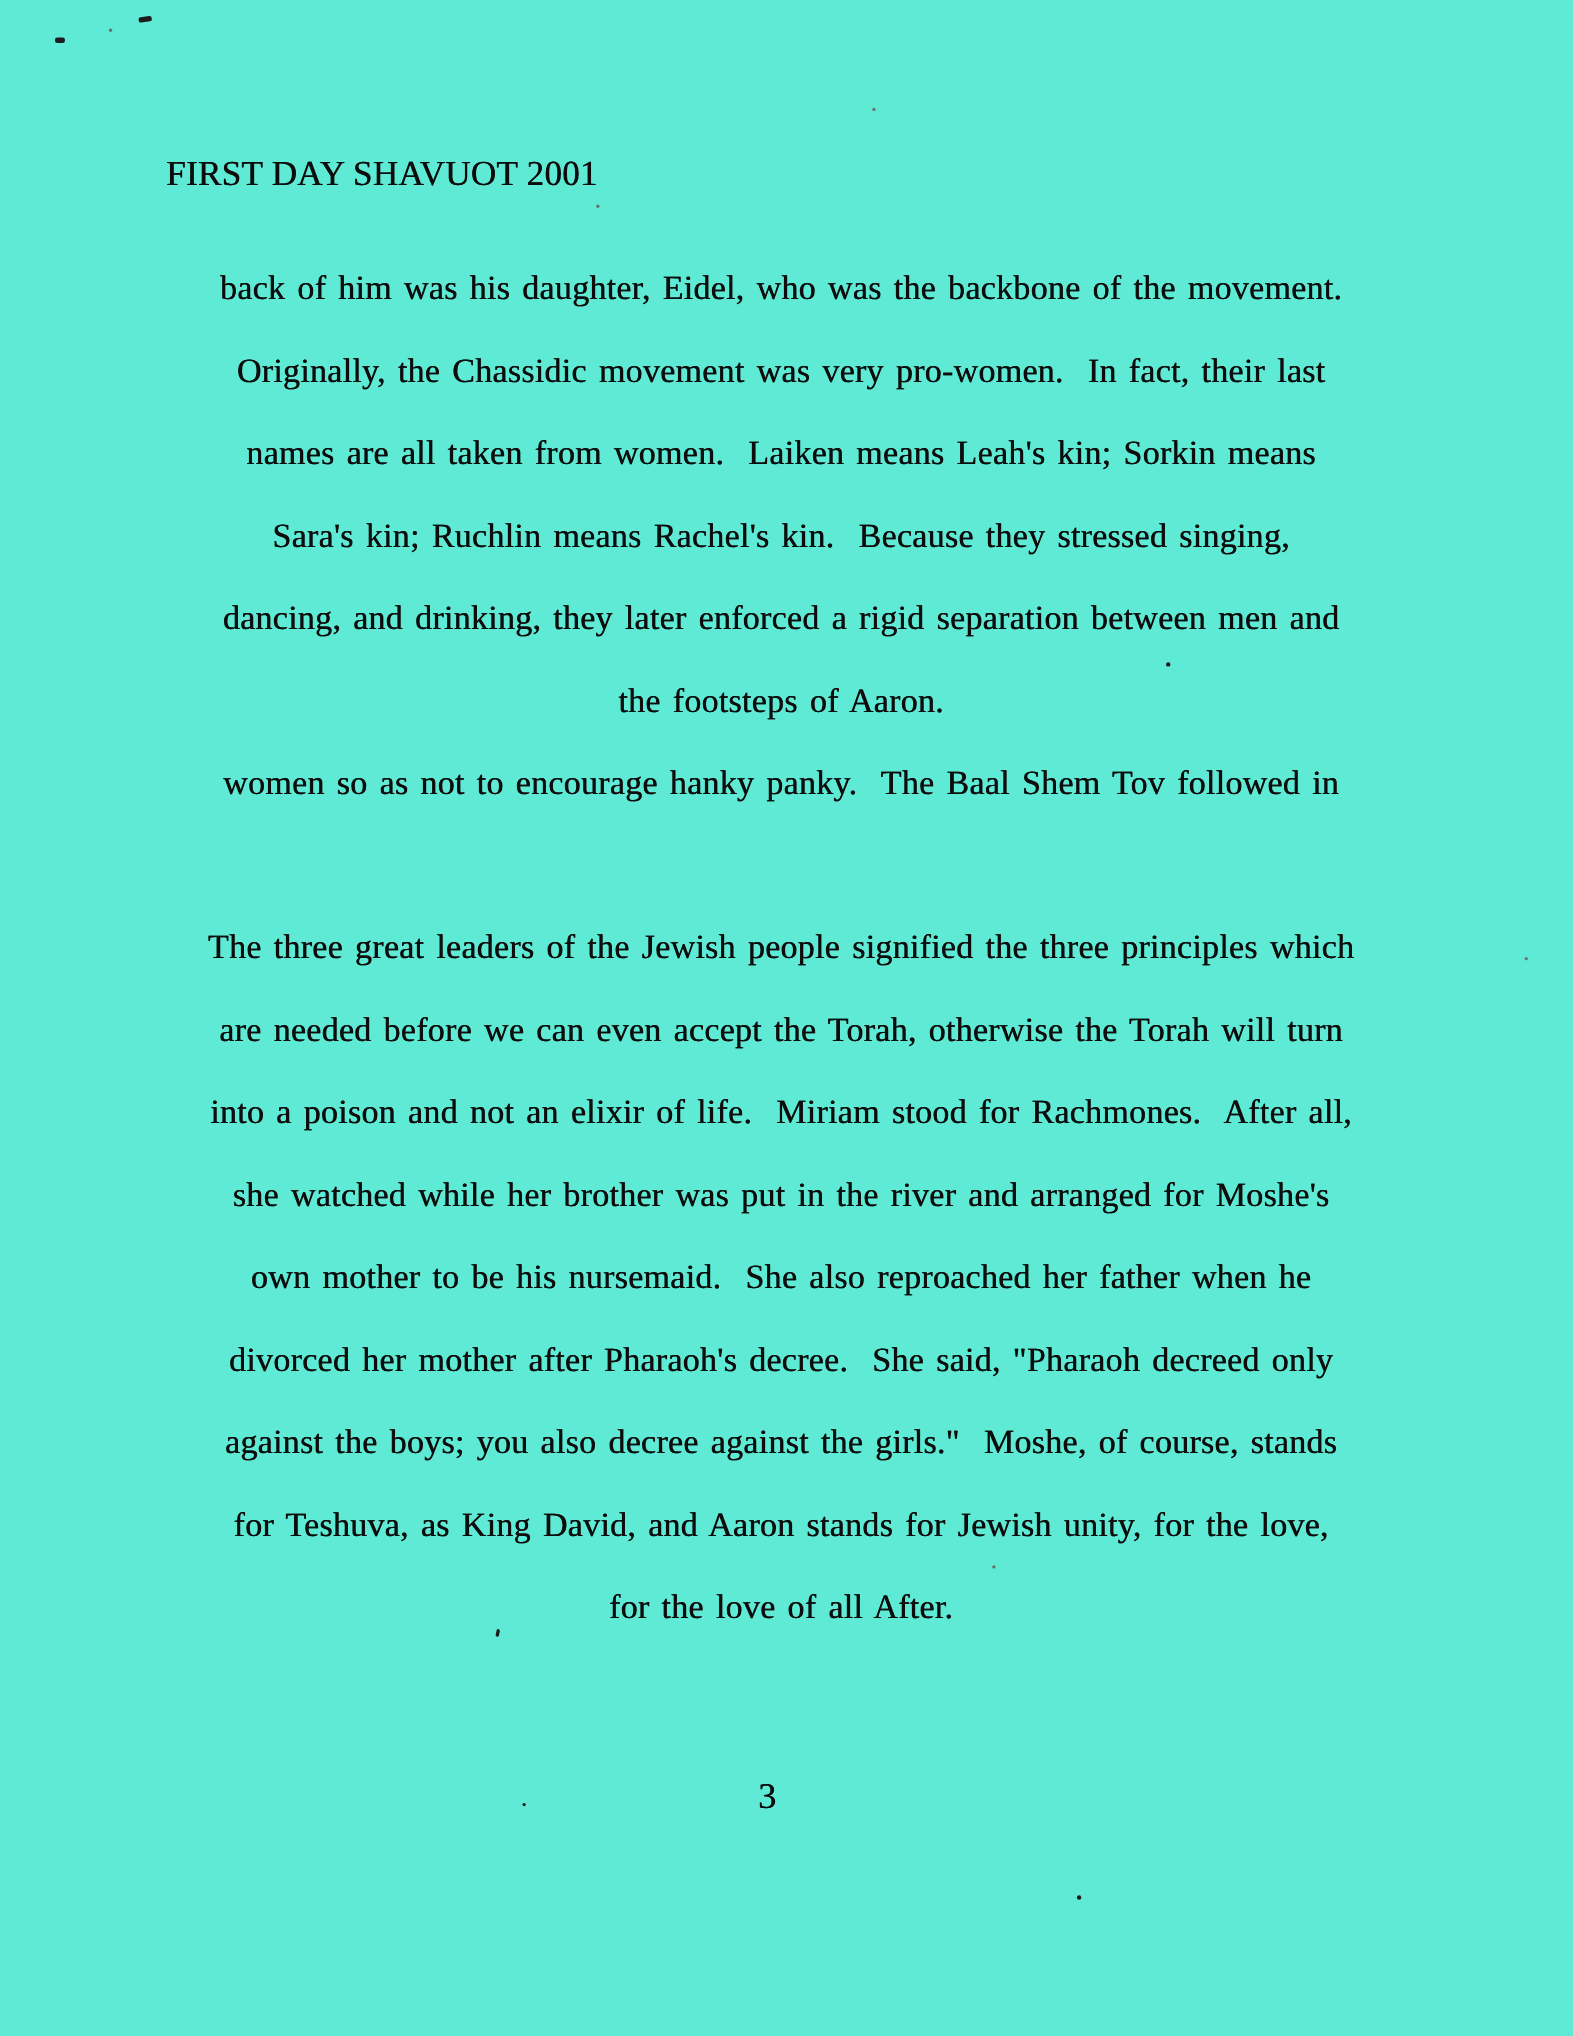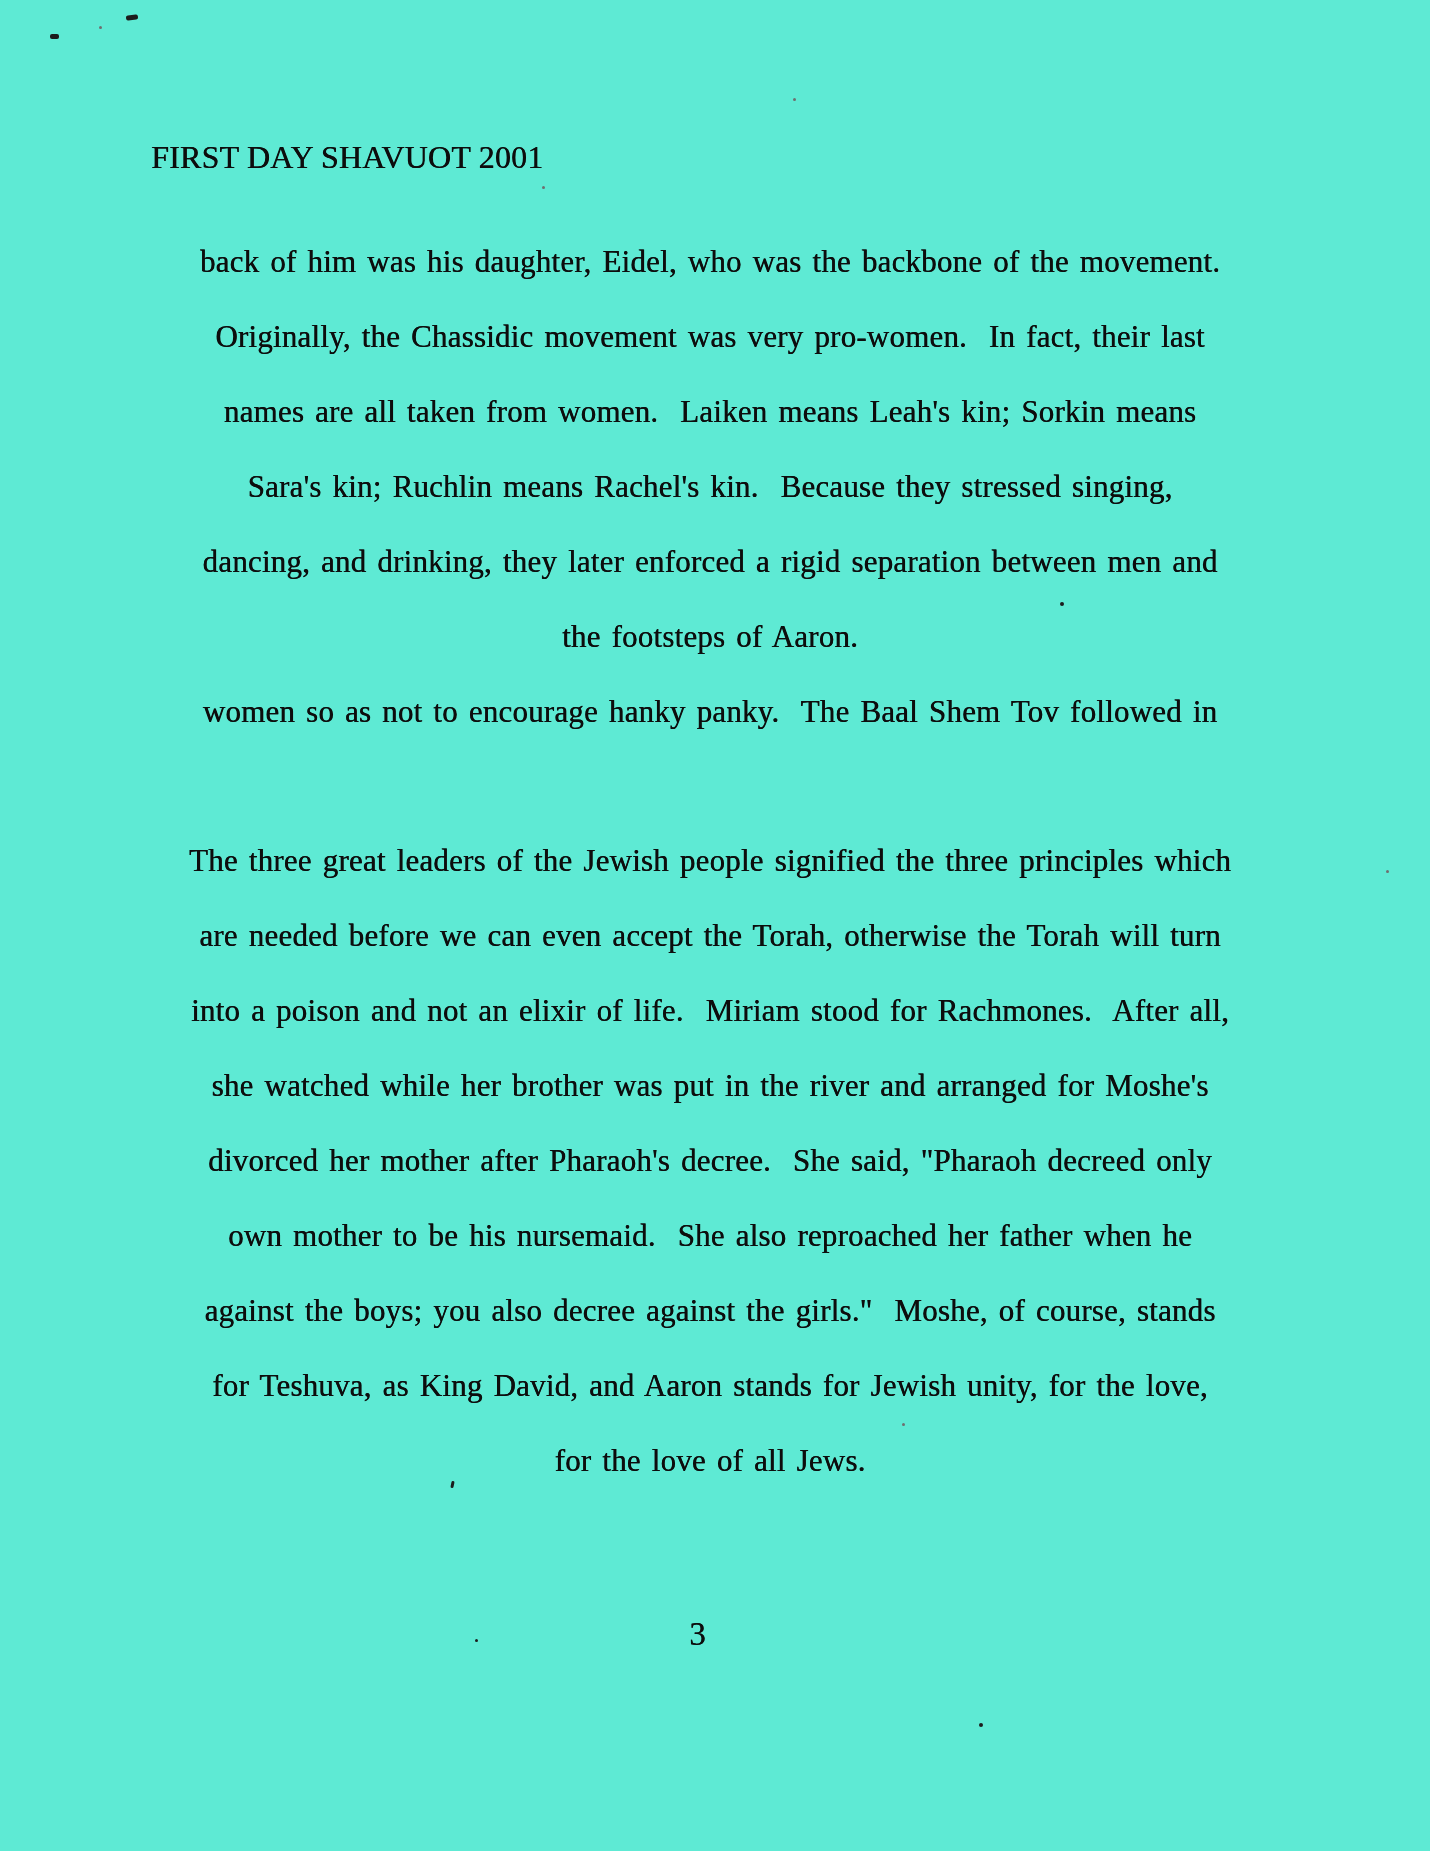--- a/index.html
+++ b/index.html
@@ -84,25 +84,25 @@
     <div class="body-line">dancing, and drinking, they later enforced a rigid separation between men and</div>
     <div class="body-line">the footsteps of Aaron.</div>
     <div class="body-line">women so as not to encourage hanky panky.  The Baal Shem Tov followed in</div>
   </div>
 
   <div class="para para-2 doc-text">
     <div class="body-line">The three great leaders of the Jewish people signified the three principles which</div>
     <div class="body-line">are needed before we can even accept the Torah, otherwise the Torah will turn</div>
     <div class="body-line">into a poison and not an elixir of life.  Miriam stood for Rachmones.  After all,</div>
     <div class="body-line">she watched while her brother was put in the river and arranged for Moshe's</div>
+    <div class="body-line">own mother to be his nursemaid.  She also reproached her father when he</div>
     <div class="body-line">divorced her mother after Pharaoh's decree.  She said, "Pharaoh decreed only</div>
-    <div class="body-line">own mother to be his nursemaid.  She also reproached her father when he</div>
     <div class="body-line">against the boys; you also decree against the girls."  Moshe, of course, stands</div>
     <div class="body-line">for Teshuva, as King David, and Aaron stands for Jewish unity, for the love,</div>
-    <div class="body-line">for the love of all Jews.</div>
+    <div class="body-line">for the love of all After.</div>
   </div>
 
   <div class="page-number doc-text">3</div>
 
   <div class="speck bar" style="left:126px; top:15px; width:12px; height:5px; transform:rotate(-8deg);"></div>
   <div class="speck faint" style="left:99px; top:26px; width:3px; height:3px;"></div>
   <div class="speck bar" style="left:50px; top:34px; width:9px; height:5px;"></div>
   <div class="speck faint" style="left:793px; top:98px; width:3px; height:3px;"></div>
   <div class="speck faint" style="left:542px; top:186px; width:3px; height:3px;"></div>
   <div class="speck" style="left:1060px; top:602px; width:4px; height:4px;"></div>

